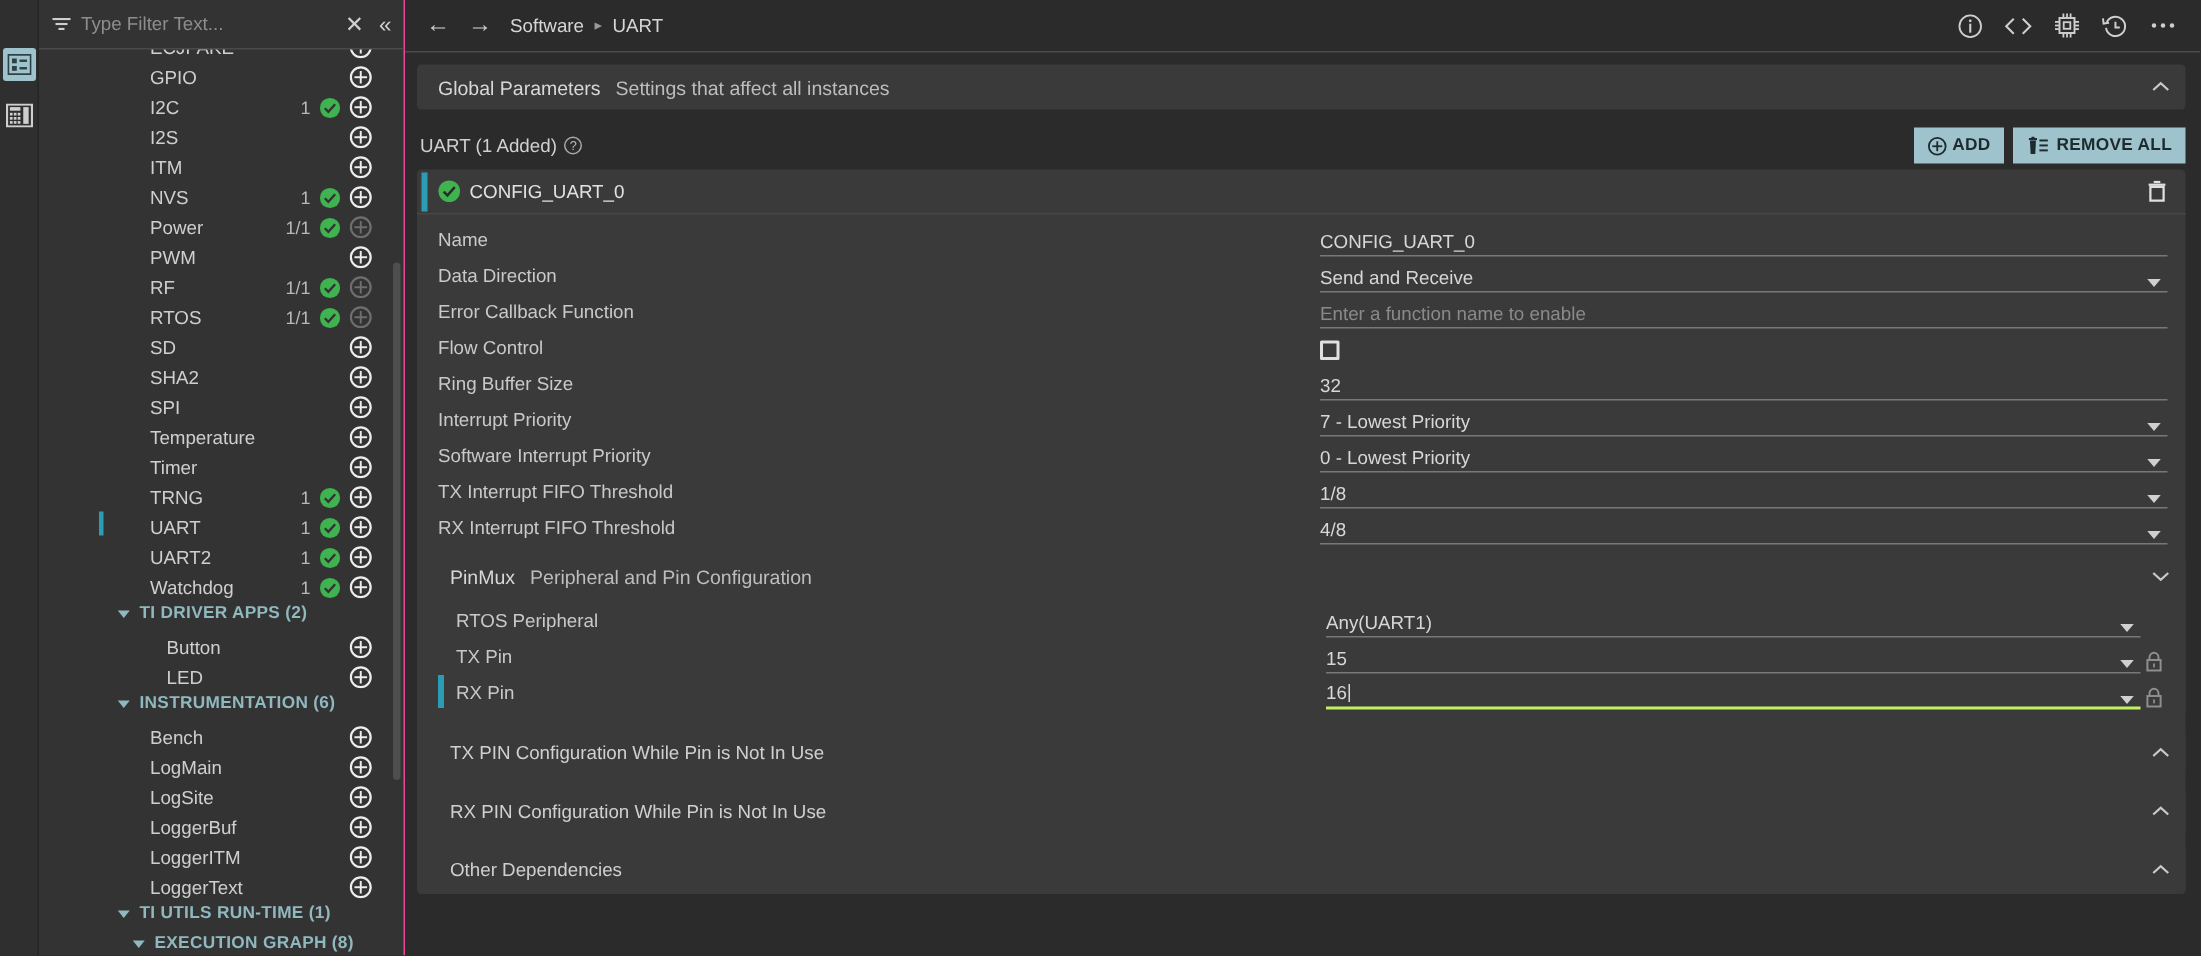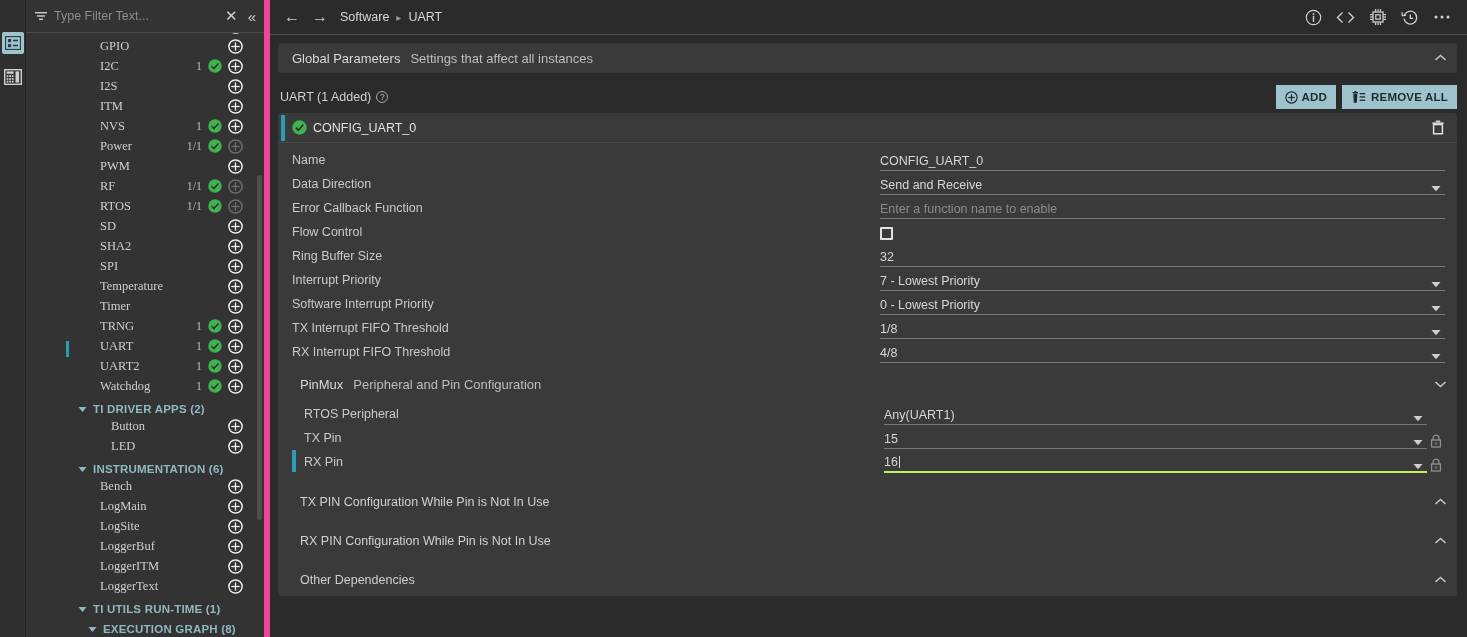--- a/index.html
+++ b/index.html
@@ -25,21 +25,21 @@
     width: 22px; height: 22px;
     display: flex; align-items: center; justify-content: center;
     border-radius: 2px;
   }
   .rail-btn.active { background: #9fc3cc; }
 
   
   .sidebar {
     width: 244px; flex: 0 0 244px; height: 637px;
     background: #333333;
-    border-right: 6px solid #ec4899;
+    border-right: 1px solid #ec4899;
     position: relative;
     display: flex; flex-direction: column;
   }
   .filter-bar {
     height: 33px; flex: 0 0 33px;
     display: flex; align-items: center;
     padding: 0 6px 0 8px; gap: 6px;
     border-bottom: 1px solid #4a4a4a;
   }
   .filter-input {
@@ -50,24 +50,23 @@
   .filter-input::placeholder { color: #8d8d8d; }
   .icon-btn { color: #cfcfcf; cursor: default; display:flex; align-items:center; justify-content:center; }
 
   .tree {
     flex: 1; overflow: hidden; position: relative;
     padding-top: 0px;
   }
   .tree-inner { position: relative; margin-top: -14px; }
 
   .row {
-    height: 20px; display: flex; align-items: flex-start;
+    height: 20px; display: flex; align-items: flex-end;
     font-size: 12.5px; color: #cfcfcf; position: relative;
     padding-right: 20px;
-    font-family: Liberation Serif, serif;
   }
   .row .accent {
     position: absolute; left: 40px; top: 2px; width: 3px; height: 16px;
     background: #2a9db5; display: none;
   }
   .row.selected .accent { display: block; }
   .row .label { margin-left: 74px; flex: 0 0 auto; white-space: nowrap; }
   .row .spacer { flex: 1; }
   .row .count { font-size: 12px; color: #b8b8b8; margin-right: 6px; }
   .row .chk { margin-right: 5px; display: flex; }

